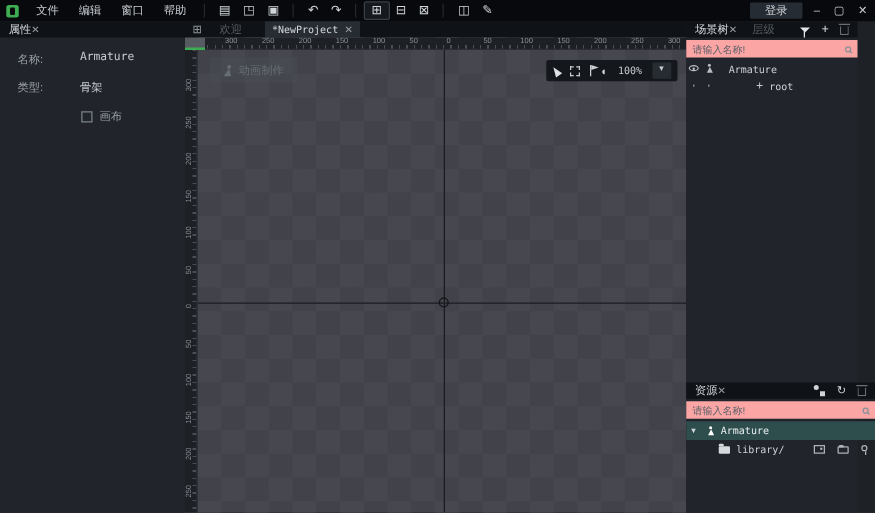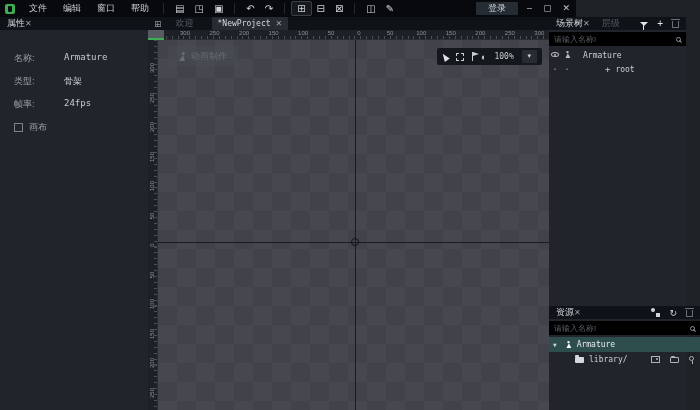--- a/index.html
+++ b/index.html
@@ -1,21 +1,21 @@
 <!DOCTYPE html>
 <html><head>
 <meta charset="utf-8">
 <style>
   * { margin:0; padding:0; box-sizing:border-box; }
   html,body { width:700px; height:410px; overflow:hidden; background:#1e2126;
               font-family:"Liberation Sans","DejaVu Sans",sans-serif; }
   .mono { font-family:"DejaVu Sans Mono",monospace; }
 
   
-  .titlebar { position:absolute; left:0; top:0; width:576px; height:17px;
+  .titlebar { position:absolute; left:0; top:0; width:700px; height:17px;
               background:#07090c; display:flex; align-items:center; }
   .logo { width:10px; height:10px; margin:0 6px 0 5px; background:#3fae53; border-radius:2px; position:relative; }
   .logo::after { content:""; position:absolute; left:3px; top:2px; width:4px; height:6px; background:#0a0c0f; border-radius:1px; }
   .menu-item { font-size:9px; color:#c9ced4; padding:0 8px; line-height:17px; cursor:default; }
   .tb-sep { width:1px; height:11px; background:#23272d; margin:0 6px; }
   .tb-btn { font-size:10px; color:#9aa1a8; padding:0 5px; line-height:15px; height:15px; display:flex; align-items:center; }
   .tb-btn.boxed { border:1px solid #3a4048; background:#161a1f; border-radius:2px; }
   .login-btn { position:absolute; right:58px; top:2px; width:42px; height:13px; background:#262c33;
                color:#ced3d8; font-size:9px; text-align:center; line-height:13px; border-radius:1px; }
   .win-controls { position:absolute; right:6px; top:0; height:17px; display:flex; gap:11px; align-items:center; }
@@ -24,21 +24,21 @@
   
   .panel-left { position:absolute; left:0; top:17px; width:148px; height:393px; background:#21252b; }
   .panel-header { height:13px; background:#0f1216; display:flex; align-items:center; font-size:9px; }
   .tab-active { color:#d3d7db; padding:0 4px 0 7px; display:flex; gap:0; align-items:center; }
   .tab-close { color:#9aa0a7; font-size:8px; }
   .tab-dim { color:#555c63; padding:0 8px; }
   .hdr-icons { margin-left:auto; display:flex; gap:9px; align-items:center; padding-right:7px; color:#e2e5e9; }
   .prop-row { display:flex; font-size:9px; margin:0 0 10px 14px; }
   .prop-row .lbl { color:#9aa0a7; width:50px; }
   .prop-row .val { color:#c8cdd2; font-family:"DejaVu Sans Mono",monospace; }
-  .checkbox-row { display:flex; align-items:center; gap:6px; margin-left:14px; font-size:9px; color:#9aa0a7; }
+  .checkbox-row { display:flex; align-items:center; gap:6px; margin-left:14px; font-size:9px; color:#9aa0a7;justify-content:center; }
   .checkbox { width:9px; height:9px; border:1px solid #7b828a; background:transparent; }
 
   
   .tabstrip { position:absolute; left:148px; top:17px; width:401px; height:13px; background:#0f1216;
               display:flex; align-items:center; font-size:9px; }
   .newtab-ic { color:#8f969d; font-size:9px; padding:0 6px; }
   .tab-doc { background:#272c33; color:#d6dade; height:13px; line-height:13px; padding:0 6px;
              display:flex; gap:5px; align-items:center; margin-left:10px; }
 
   
@@ -67,21 +67,21 @@
   .mode-btn.on  { background:#0e1217; color:#e2e5e8; }
   .mode-btn.off { background:rgba(72,77,84,.55); color:#676e75; }
   .view-toolbar { position:absolute; left:289px; top:18px; height:17px; display:flex; align-items:center; gap:8px;
                   background:rgba(14,18,23,.88); border-radius:2px; padding:0 5px; color:#c9cdd2; }
   .zoom-label { font-size:8px; }
   .dropdown-box { width:15px; height:13px; background:#272c33; border-radius:1px; text-align:center;
                   line-height:12px; font-size:7px; color:#c9cdd2; }
 
   
   .panel-right { position:absolute; left:549px; top:17px; width:137px; height:393px; background:#21252b; }
-  .search-box { height:14px; margin:2px 0 2px 0; background:#000000; display:flex; align-items:center;
+  .search-box { height:14px; margin:2px 0 2px 0; background:#fca5a5; display:flex; align-items:center;
                 font-size:8px; color:#5a6169; padding:0 5px; }
   .search-box .ph { flex:1; }
   .tree-row { height:14px; display:flex; align-items:center; font-size:8px; color:#ccd0d5;
               font-family:"DejaVu Sans Mono",monospace; position:relative; }
   .tree-row.sel { background:#2d4e4d; color:#e8ecef; height:15px; }
   .tr-toggle { width:12px; text-align:center; color:#aab0b6; font-size:7px; }
   .tr-actions { position:absolute; right:6px; display:flex; gap:10px; align-items:center; color:#aeb3b9; }
 
   
   .ic { display:inline-block; color:#cfd4d9; }
@@ -168,32 +168,28 @@
   </div>
 </div>
 
 <div class="panel-left">
   <div class="panel-header">
     <div class="tab-active">
       <span>属性</span>
       <span class="tab-close">✕</span>
     </div>
   </div>
-  <div id="prop-fields" style="margin-top:22px;">
+  <div id="prop-fields" style="margin-top:11px;">
       <div class="prop-row">
         <span class="lbl">名称:</span>
         <span class="val">Armature</span>
       </div>
       <div class="prop-row">
         <span class="lbl">类型:</span>
         <span class="val">骨架</span>
-      </div>
-      <div class="prop-row">
-        <span class="lbl">帧率:</span>
-        <span class="val">24fps</span>
       </div>
     </div>
   <div class="checkbox-row">
     <div class="checkbox"></div>
     <span>画布</span>
   </div>
 </div>
 
 <div class="tabstrip">
   <span class="newtab-ic">⊞</span>

